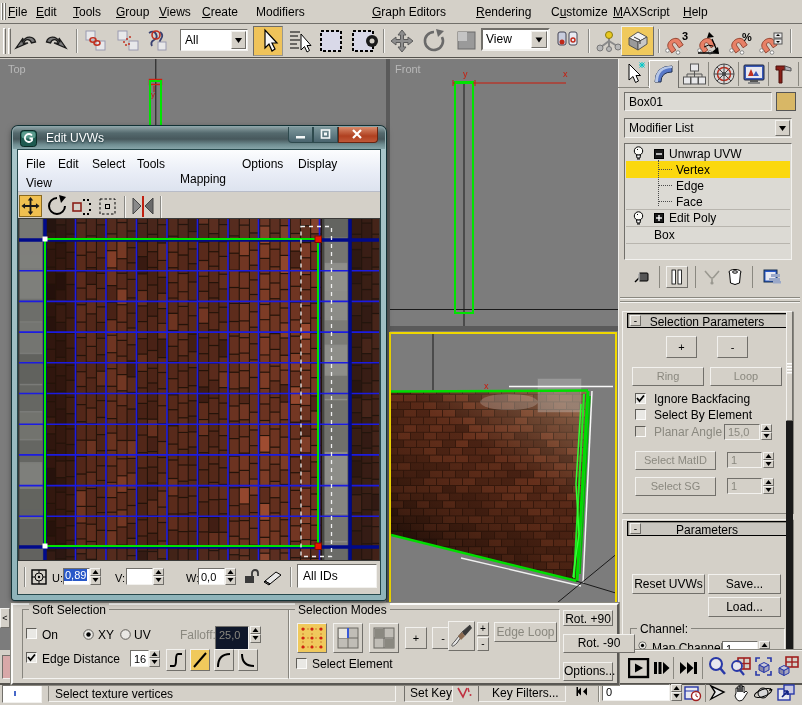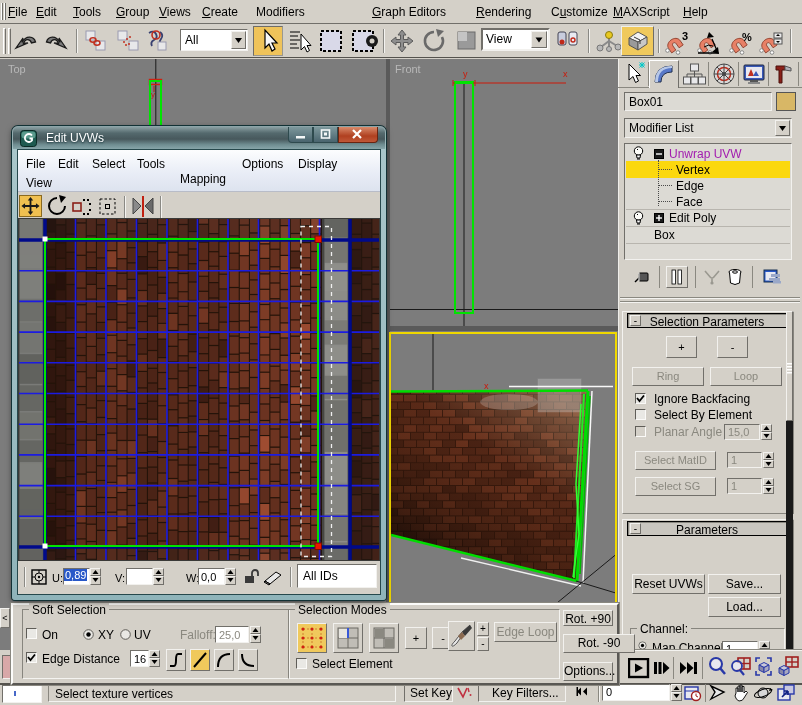--- a/index.html
+++ b/index.html
@@ -709,21 +709,21 @@
 <svg class="abs" style="left:632px;top:146px;" width="13" height="14" viewBox="0 0 13 14">
       <circle cx="6.5" cy="5" r="4.2" fill="#fcfcf8" stroke="#000"></circle>
       <path d="M4.5 9 L8.5 9 L8 12 L5 12 Z" fill="#fff" stroke="#000"></path>
       <line x1="5" y1="13" x2="8" y2="13" stroke="#000"></line>
       <path d="M5 4 L6 3" stroke="#000"></path>
     </svg>
 <svg class="abs" style="left:654px;top:149px;" width="10" height="10" viewBox="0 0 10 10">
       <rect x="0.5" y="0.5" width="9" height="9" fill="#1a1a1a" stroke="#000"></rect>
       <line x1="2" y1="5" x2="8" y2="5" stroke="#fff" stroke-width="1.4"></line>
     </svg>
-<div class="t" style="left:669px;top:147px;font-size:12px;color:#a21caf;">Unwrap UVW</div>
+<div class="t" style="left:669px;top:147px;font-size:12px;color:#000000;">Unwrap UVW</div>
 <div class="abs" style="left:658px;top:160px;width:1px;height:46px;border-left:1px dotted #4a4a4a;"></div>
 <div class="abs" style="left:658px;top:169px;width:14px;height:1px;border-top:1px dotted #4a4a4a;"></div>
 <div class="abs" style="left:658px;top:185px;width:14px;height:1px;border-top:1px dotted #4a4a4a;"></div>
 <div class="abs" style="left:658px;top:201px;width:14px;height:1px;border-top:1px dotted #4a4a4a;"></div>
 <div class="t" style="left:676px;top:163px;font-size:12px;color:#000;">Vertex</div>
 <div class="t" style="left:676px;top:179px;font-size:12px;color:#000;">Edge</div>
 <div class="t" style="left:676px;top:195px;font-size:12px;color:#000;">Face</div>
 <svg class="abs" style="left:632px;top:211px;" width="13" height="14" viewBox="0 0 13 14">
       <circle cx="6.5" cy="5" r="4.2" fill="#fcfcf8" stroke="#000"></circle>
       <path d="M4.5 9 L8.5 9 L8 12 L5 12 Z" fill="#fff" stroke="#000"></path>
@@ -977,21 +977,21 @@
 <svg class="abs" style="left:83px;top:629px;" width="11" height="11">
       <circle cx="5.5" cy="5.5" r="4.8" fill="#e9e8e4" stroke="#5f5d58"></circle>
       <circle cx="5.5" cy="5.5" r="2.2" fill="#000"></circle>
     </svg>
 <div class="t" style="left:98px;top:628px;font-size:12px;color:#000;">XY</div>
 <svg class="abs" style="left:120px;top:629px;" width="11" height="11">
       <circle cx="5.5" cy="5.5" r="4.8" fill="#e9e8e4" stroke="#5f5d58"></circle>
     </svg>
 <div class="t" style="left:134px;top:628px;font-size:12px;color:#000;">UV</div>
 <div class="t" style="left:180px;top:628px;font-size:12px;color:#8a887f;">Falloff:</div>
-<div class="abs sunk" style="left:215px;top:626px;width:34px;height:17px;background:#ffffff;color:#8a887f;font-size:11px;padding:2px 3px;">25,0</div>
+<div class="abs sunk" style="left:215px;top:626px;width:34px;height:24px;background:#0f172a;color:#8a887f;font-size:11px;padding:2px 3px;">25,0</div>
 <div class="abs btn" style="left:250px;top:626px;width:11px;height:8px;">
       <svg width="9" height="6">
         <path d="M4.5 1 L7.5 5 L1.5 5 Z" fill="#000"></path>
       </svg>
     </div>
     <div class="abs btn" style="left:250px;top:634px;width:11px;height:9px;">
       <svg width="9" height="7">
         <path d="M1.5 1 L7.5 1 L4.5 5 Z" fill="#000"></path>
       </svg>
     </div>

